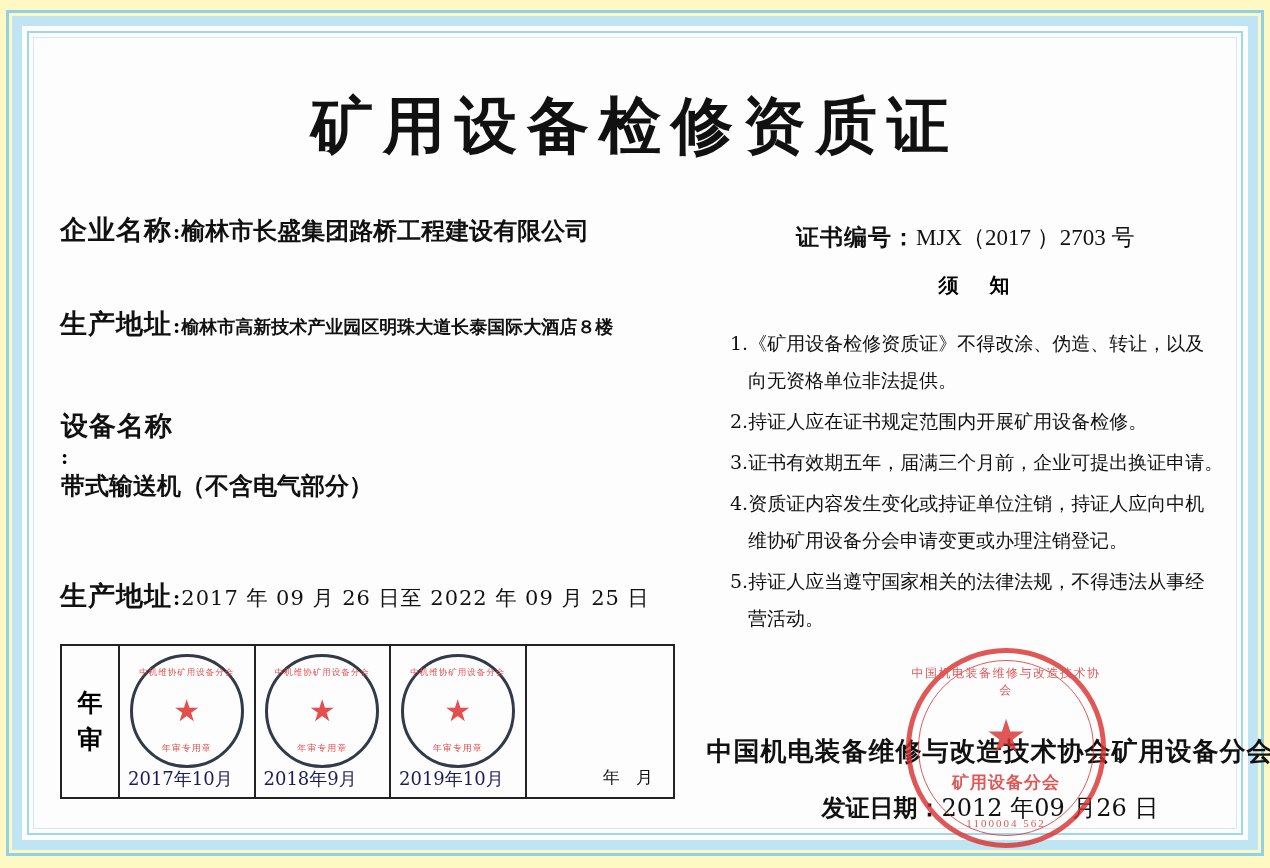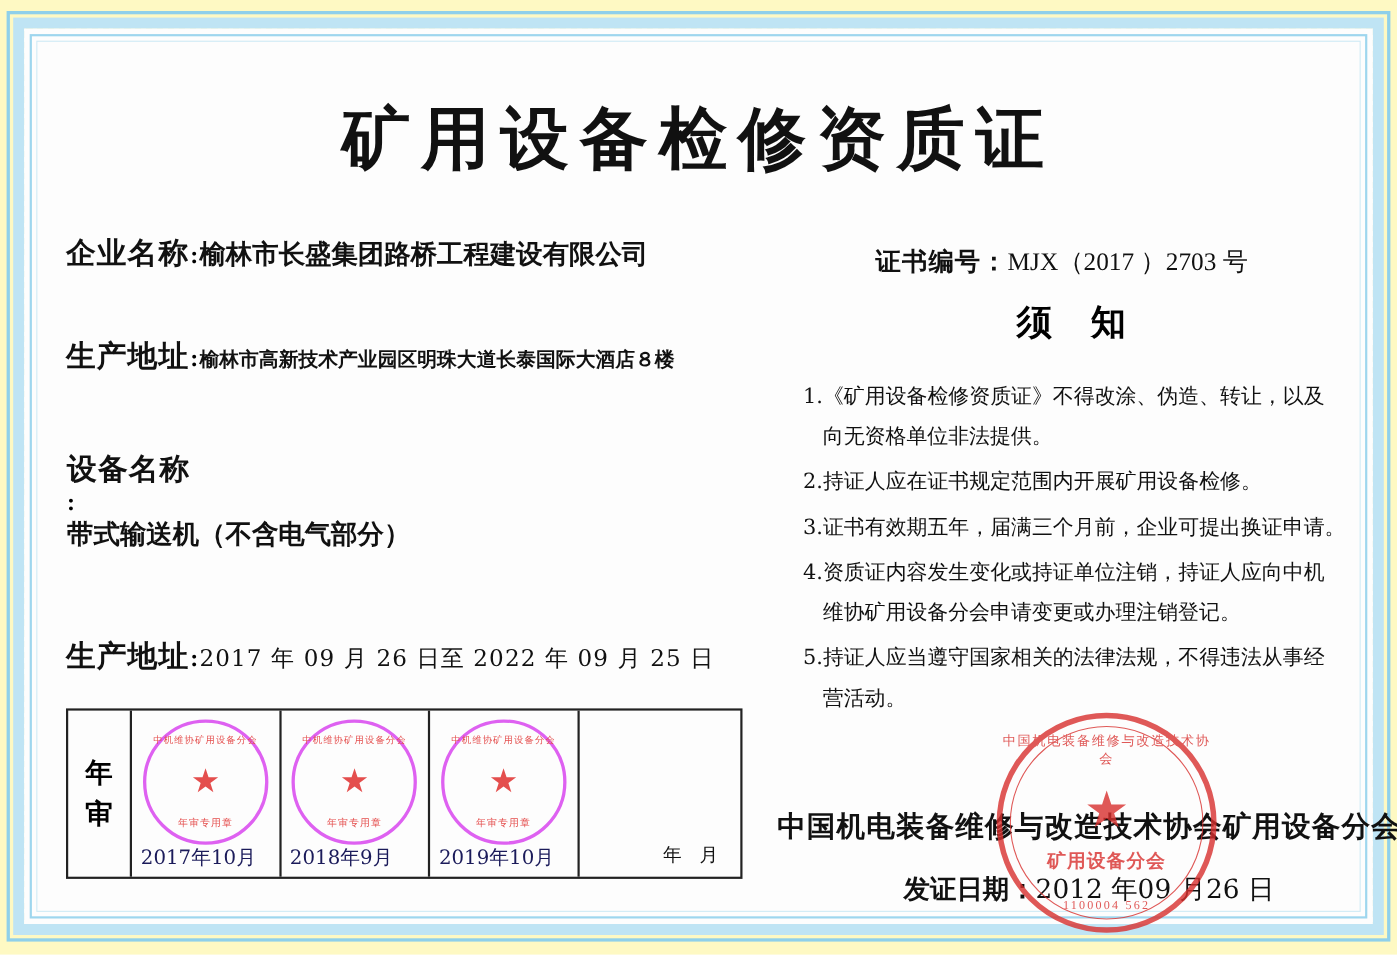--- a/index.html
+++ b/index.html
@@ -176,21 +176,21 @@
   }
   .rt-cell:last-child { border-right: none; margin-left: 13px; }
   .rt-cell .stamp {
     position: absolute;
     left: 50%;
     top: 8px;
     transform: translateX(-50%);
     width: 108px;
     height: 108px;
     border-radius: 50%;
-    border: 3px solid #d946ef;
+    border: 3px solid #0f172a;
     opacity: 0.85;
   }
   .rt-cell .stamp .star {
     position: absolute;
     left: 50%;
     top: 50%;
     transform: translate(-50%, -50%);
     font-size: 30px;
     color: #e0302f;
     line-height: 1;
@@ -229,21 +229,21 @@
 
   
   .right-col {
     position: absolute;
     left: 690px;
     top: 228px;
     width: 500px;
   }
   .notice-title {
     text-align: center;
-    font-size: 32px;
+    font-size: 20px;
     font-weight: bold;
     letter-spacing: 12px;
     margin-bottom: 26px;
     font-family: "DejaVu Serif", "Liberation Serif", serif;
   }
   .notice-list {
     margin: 0;
     padding: 0;
     list-style: none;
   }

